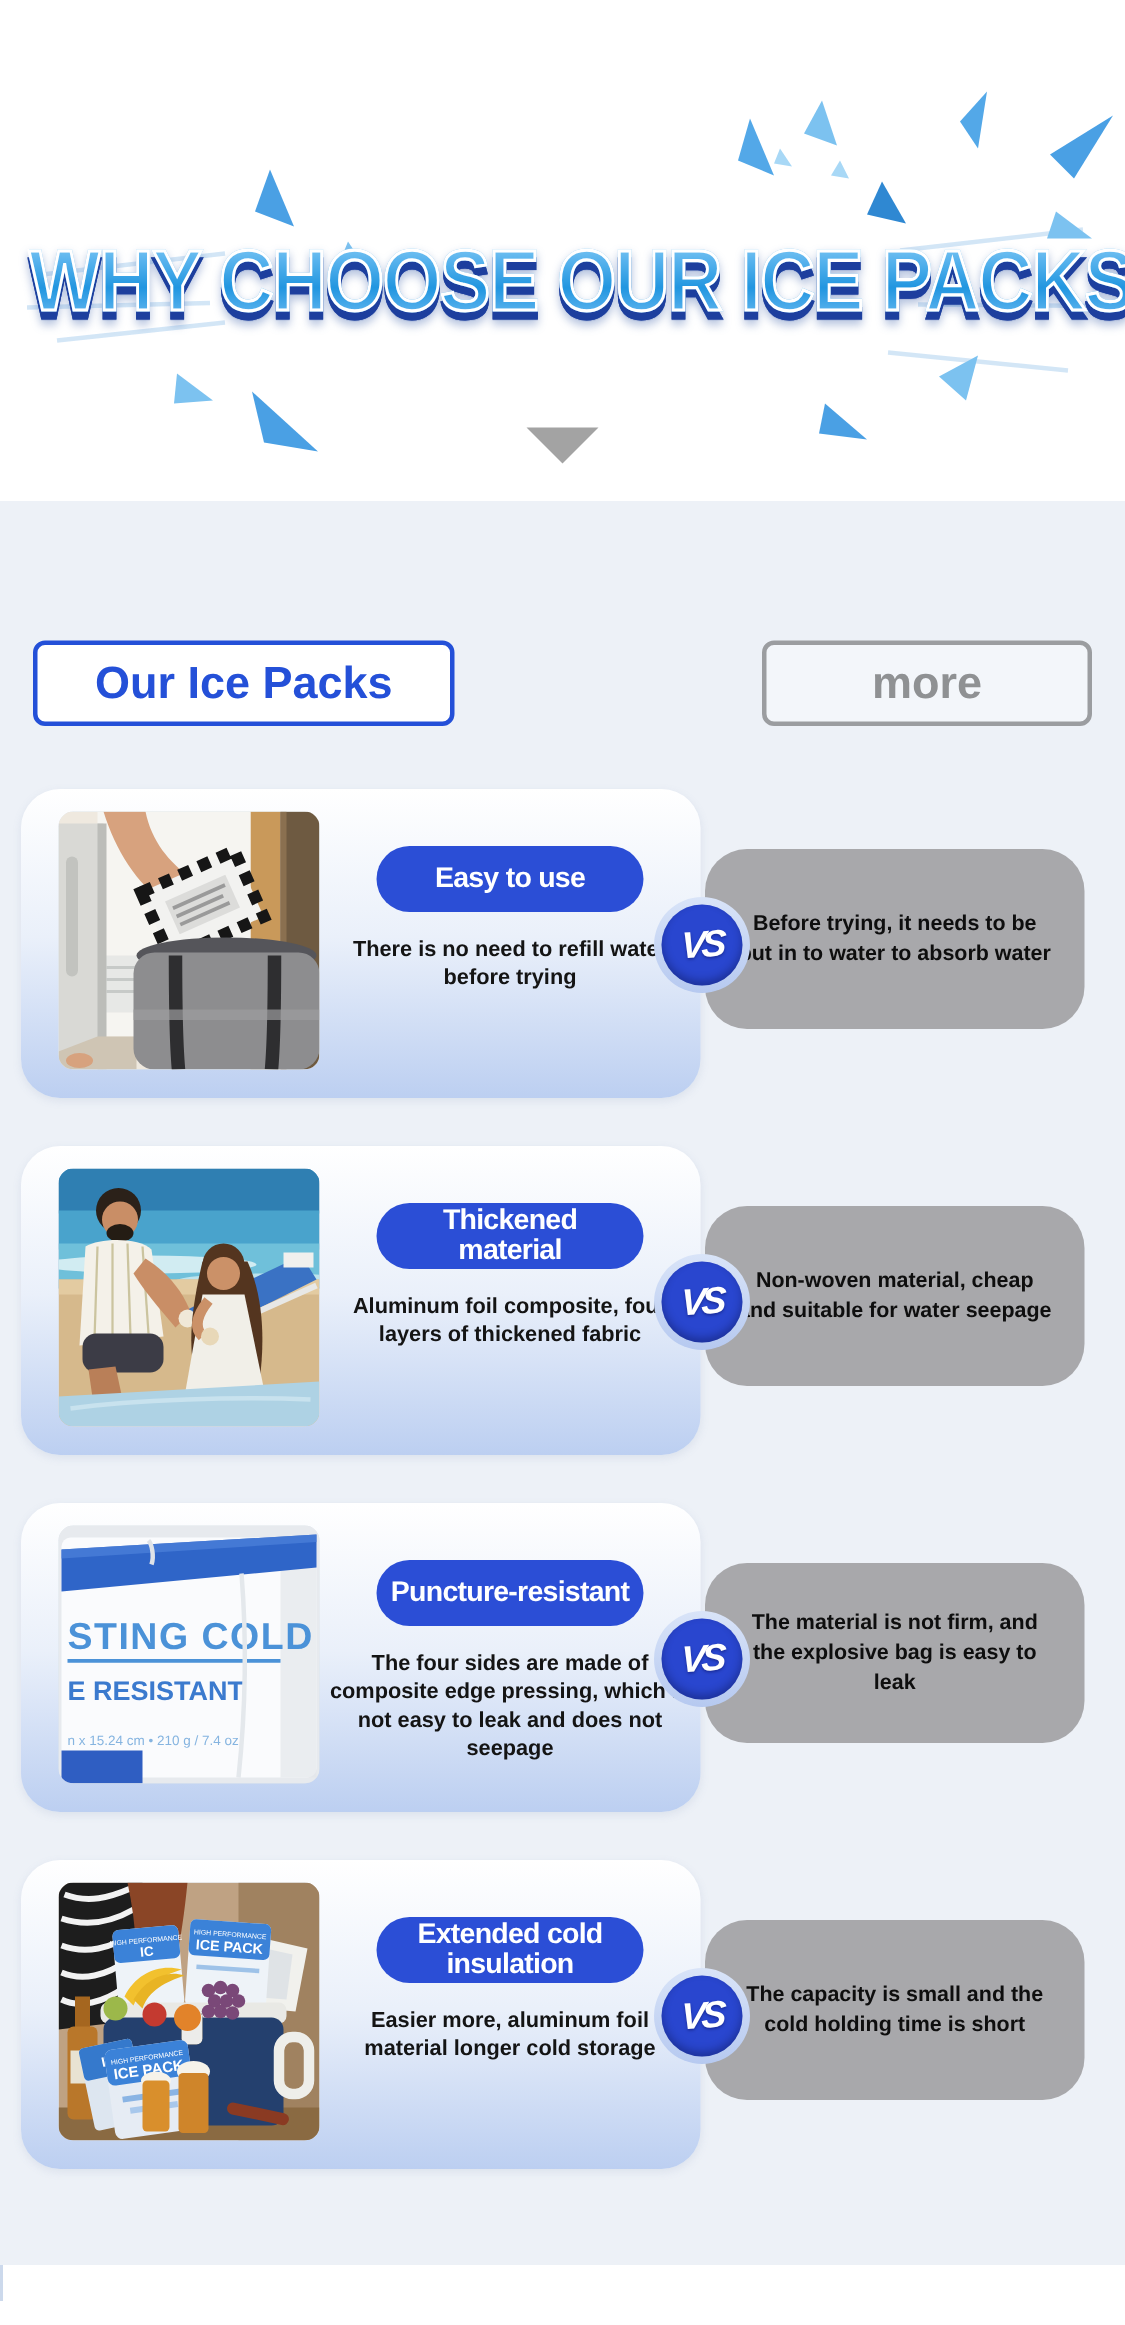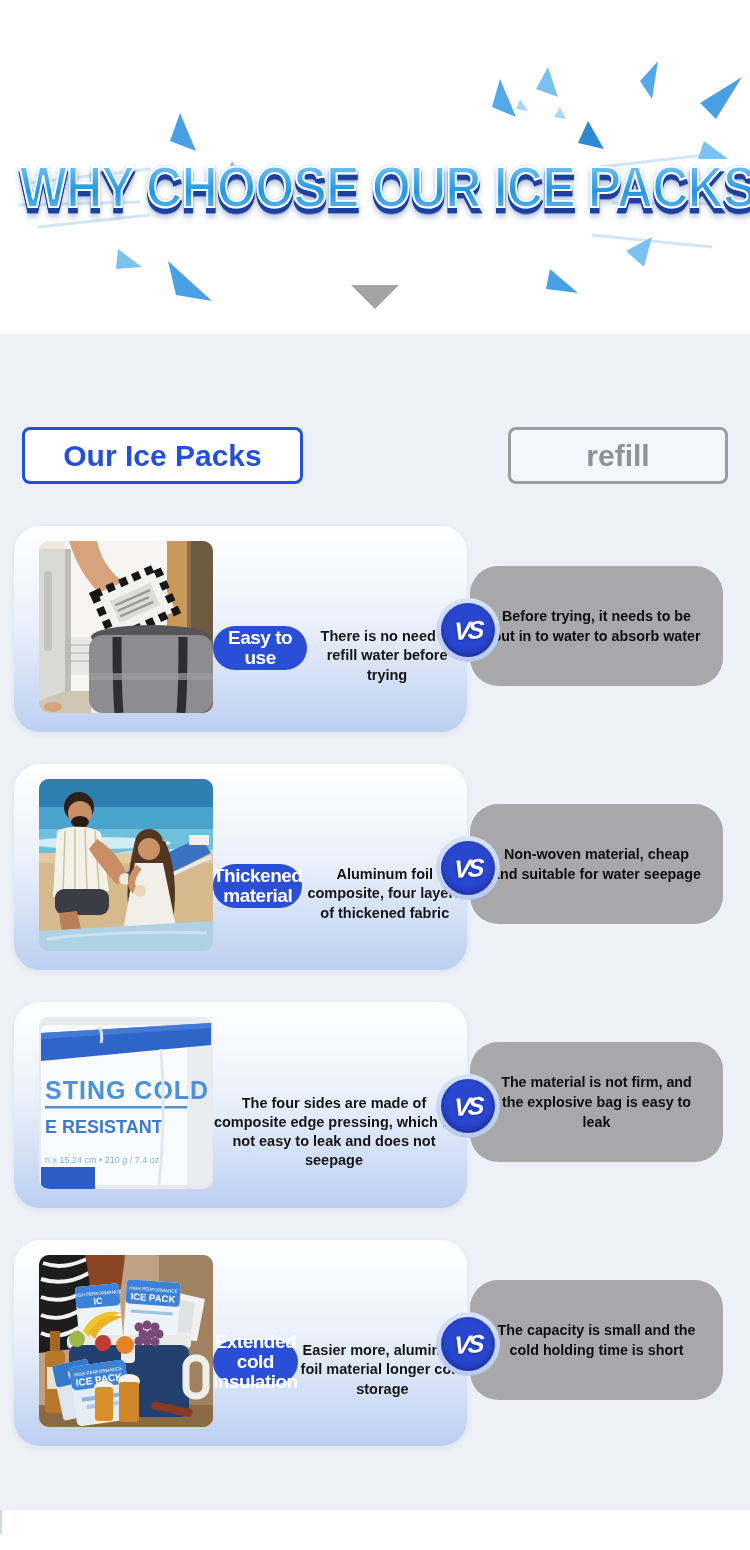--- a/index.html
+++ b/index.html
@@ -37,21 +37,21 @@
   .row { position:relative; height:206px; margin-bottom:32px; }
   .row:last-child { margin-bottom:0; }
 
   .card { position:absolute; left:14px; top:0; width:453px; height:206px; border-radius:26px;
     background:linear-gradient(180deg,#ffffff 0%, #eaf0fa 48%, #bccff1 100%);
     box-shadow:0 2px 6px rgba(120,140,180,.15); }
   .photo { position:absolute; left:25px; top:15px; width:174px; height:172px; border-radius:10px;
     overflow:hidden; background:#dde3ea; }
   .photo svg { display:block; width:174px; height:172px; }
   .feature { position:absolute; left:199px; top:0; width:254px; height:206px;
-    display:flex; align-items:center; padding-top:38px; }
+    display:flex; flex-direction:column; align-items:center; padding-top:38px; }
   .feature-pill { width:178px; height:44px; display:flex; align-items:center; justify-content:center;
     background:#2b4ed6; color:#ffffff; border-radius:24px; text-align:center;
     font-size:19px; font-weight:800; line-height:20px; letter-spacing:-.5px; white-space:pre-line; }
   .feature-desc { margin-top:16px; max-width:242px; text-align:center;
     font-size:14.5px; font-weight:800; color:#141414; line-height:1.32; }
 
   .other-box { position:absolute; left:470px; top:40px; width:253px; height:120px; border-radius:28px;
     background:#a8a8ab; display:flex; align-items:center; justify-content:center; padding:0 22px; }
   .other-text { text-align:center; font-size:14.3px; font-weight:800; color:#0e0e0e; line-height:1.4; }
 
@@ -95,21 +95,21 @@
     </g>
   </svg>
   <h1 class="ice-title"><span class="ice-title-text">WHY CHOOSE OUR ICE PACKS</span></h1>
   <div class="down-arrow"></div>
 </div>
 
 <div class="compare">
 
   <div class="pill-row">
     <div class="pill ours">Our Ice Packs</div>
-    <div class="pill other">refill</div>
+    <div class="pill other">more</div>
   </div>
 
   <div class="row">
     <div class="card">
       <div class="photo">
         <svg viewBox="0 0 174 172">
           <rect width="174" height="172" fill="#efe9df"></rect>
           <rect x="128" y="0" width="20" height="172" fill="#c9995a"></rect>
           <rect x="148" y="0" width="26" height="172" fill="#6e5a41"></rect>
           <rect x="148" y="0" width="4" height="172" fill="#8a7050"></rect>
@@ -223,20 +223,21 @@
           <text x="6" y="82" font-family="Liberation Sans, sans-serif" font-size="25" font-weight="bold" fill="#4b92d8" letter-spacing="1">STING COLD</text>
           <rect x="6" y="89" width="142" height="2.5" fill="#4b92d8"></rect>
           <text x="6" y="116" font-family="Liberation Sans, sans-serif" font-size="18" font-weight="bold" fill="#3b7ace">E RESISTANT</text>
           <text x="6" y="146" font-family="Liberation Sans, sans-serif" font-size="9" fill="#85b4e0">n x 15.24 cm • 210 g / 7.4 oz</text>
           <rect x="2" y="150" width="54" height="22" fill="#2f5ec2"></rect>
           <path d="M122,32 C126,82 124,130 120,168" stroke="#e4e8ec" stroke-width="3" fill="none"></path>
           <path d="M60,10 C62,12 64,20 62,26" stroke="#dfe3e8" stroke-width="3" fill="none"></path>
         </svg>
       </div>
       <div class="feature">
+        <div class="feature-pill">Puncture-resistant</div>
         <div class="feature-desc">The four sides are made of composite edge pressing, which is not easy to leak and does not seepage</div>
       </div>
     </div>
     <div class="other-box">
       <div class="other-text">The material is not firm, and the explosive bag is easy to leak</div>
     </div>
     <div class="vs-badge">
       <div class="vs-inner">
           <span>VS</span>
         </div>

